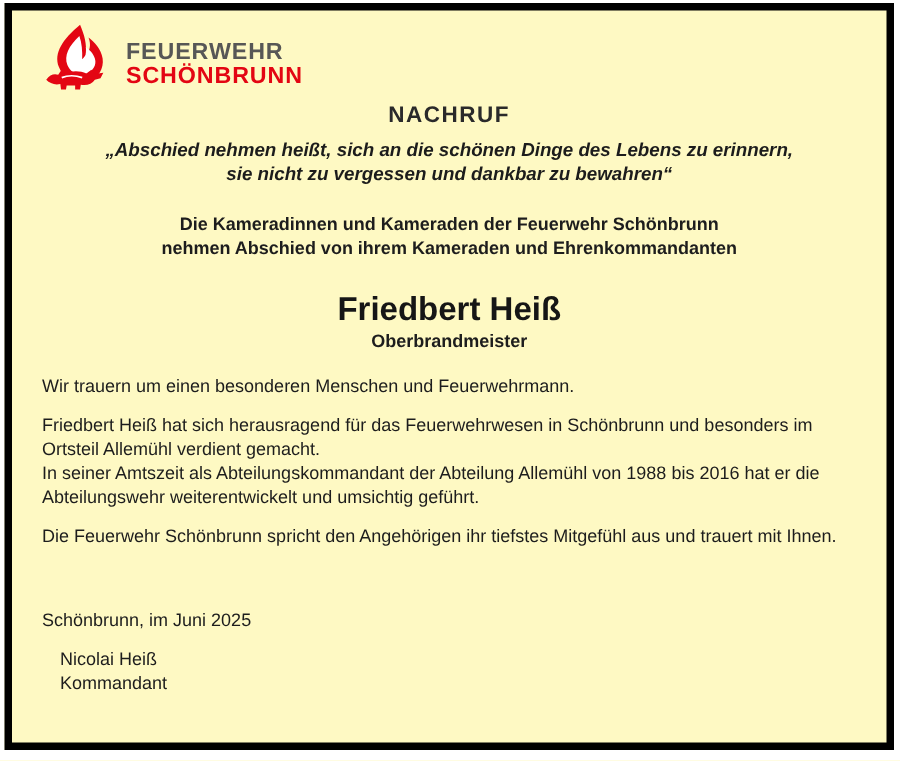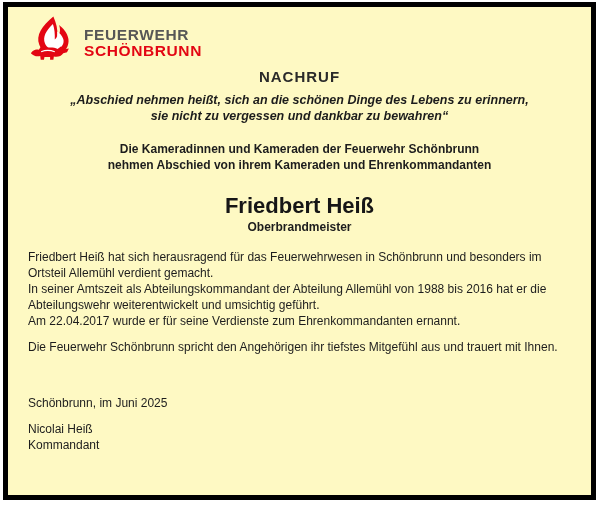--- a/index.html
+++ b/index.html
@@ -21,21 +21,21 @@
   .center { text-align:center;font-weight:bold; }
   .title { font-size:15px; letter-spacing:1px; color:#2a2a2a; margin-top:3px; }
   .quote { font-style:italic; font-size:12.5px; line-height:16px; color:#1c1c1c; margin-top:7px;text-align:center; }
   .intro { font-size:12px; line-height:16px; margin-top:17px; }
   .name  { font-size:22px; color:#161616; margin-top:20px; }
   .rank  { font-size:12px; margin-top:1px; }
   .bodytext { font-size:12px; line-height:16px; margin:15px 2px 0 8px; max-width:556px; }
   .para1 { margin-bottom:10px; }
   .para3 { margin-top:10px; }
   .closing { margin-top:40px; }
-  .signature { margin-top:10px; }
+  .signature { margin-top:10px;margin-left:12px; }
   .sig-line { line-height:16px; font-size:12px; }
 </style>
 </head>
 <body>
 
 <div class="frame">
 
   <div class="logo">
     <span>
       <svg width="47" height="50" viewBox="0 0 50 52" xmlns="http://www.w3.org/2000/svg">
@@ -59,24 +59,24 @@
     </div>
     <div class="intro">
       <div>Die Kameradinnen und Kameraden der Feuerwehr Schönbrunn</div>
       <div>nehmen Abschied von ihrem Kameraden und Ehrenkommandanten</div>
     </div>
     <div class="name">Friedbert Heiß</div>
     <div class="rank">Oberbrandmeister</div>
   </div>
 
   <div class="bodytext">
+    <div class="para1">Wir trauern um einen besonderen Menschen und Feuerwehrmann.</div>
     <div>
       <div>Friedbert Heiß hat sich herausragend für das Feuerwehrwesen in Schönbrunn und besonders im Ortsteil Allemühl verdient gemacht.</div>
       <div>In seiner Amtszeit als Abteilungskommandant der Abteilung Allemühl von 1988 bis 2016 hat er die Abteilungswehr weiterentwickelt und umsichtig geführt.</div>
-      <div>Am 22.04.2017 wurde er für seine Verdienste zum Ehrenkommandanten ernannt.</div>
     </div>
     <div class="para3">Die Feuerwehr Schönbrunn spricht den Angehörigen ihr tiefstes Mitgefühl aus und trauert mit Ihnen.</div>
 
     <div class="closing sig-line">Schönbrunn, im Juni 2025</div>
     <div class="signature">
       <div class="sig-line">Nicolai Heiß</div>
       <div class="sig-line">Kommandant</div>
     </div>
   </div>
 

